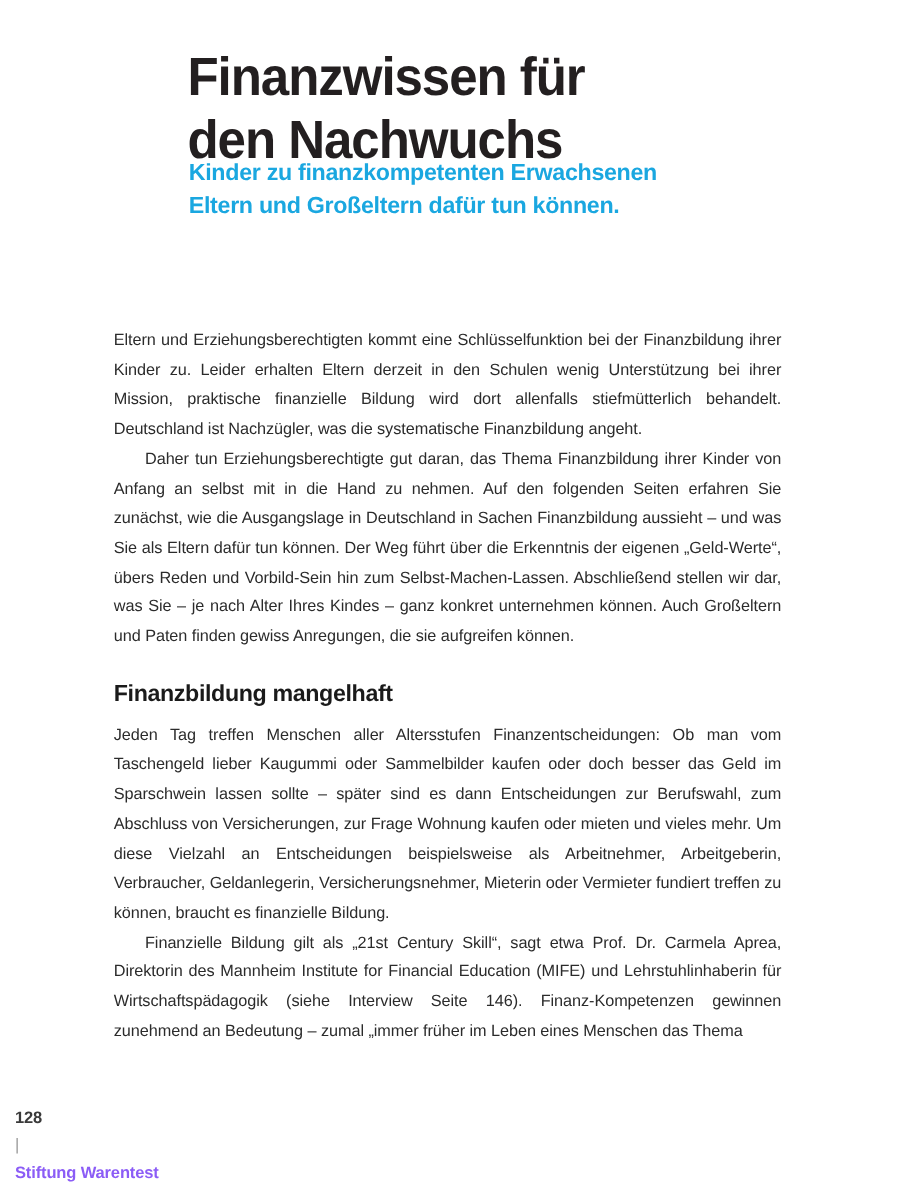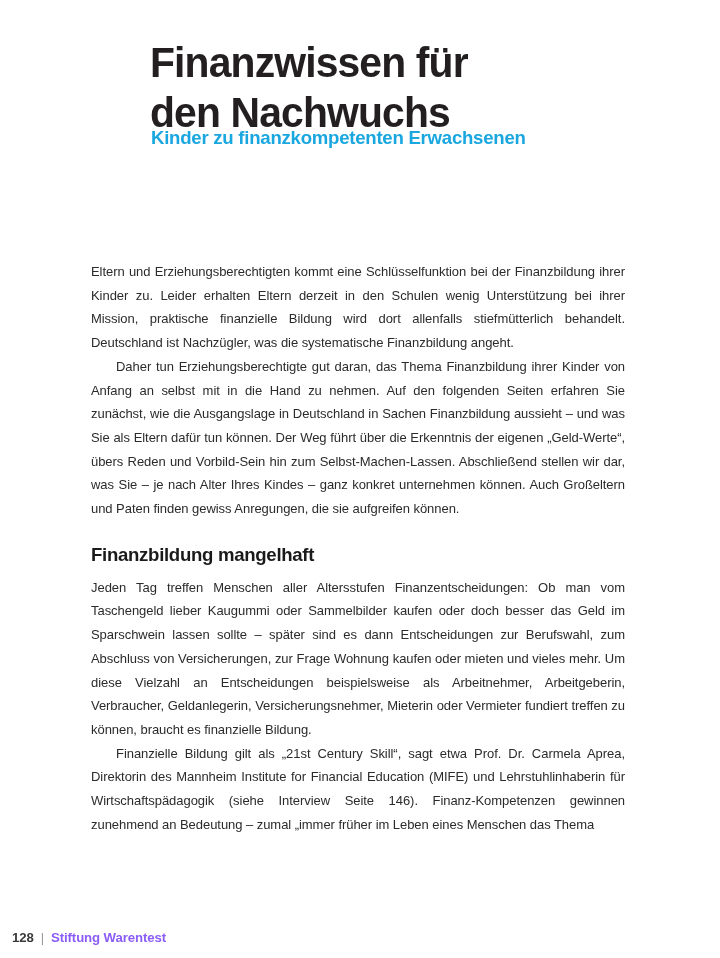--- a/index.html
+++ b/index.html
@@ -86,37 +86,39 @@
   .footer {
     position: absolute;
     left: 12px;
     bottom: 13px;
     display: flex;
     align-items: baseline;
     gap: 7px;
     font-size: 13.2px;
     font-weight: 700;
     letter-spacing: -0.1px;
+    flex-direction: column;
   }
   .footer .page-num { color: #3a3a3a; }
   .footer .sep { color: #9b9b9b; font-weight: 400; }
   .footer .publisher { color: #8b5cf6; }
 </style>
 </head>
 <body>
 
 <div class="page">
 
   <h1 class="headline">
     <span class="hl-line">Finanzwissen für</span>
     <span class="hl-line">den Nachwuchs</span>
   </h1>
 
   <div class="standfirst">
     <span class="sf-line">Kinder zu finanzkompetenten Erwachsenen</span>
+    <span class="sf-line">Eltern und Großeltern dafür tun können.</span>
   </div>
 
   <div class="column">
     <p class="para nofill">Eltern und Erziehungsberechtigten kommt eine Schlüsselfunktion bei der Finanzbildung ihrer Kinder zu. Leider erhalten Eltern derzeit in den Schulen wenig Unterstützung bei ihrer Mission, praktische finanzielle Bildung wird dort allenfalls stiefmütterlich behandelt. Deutschland ist Nachzügler, was die systematische Finanzbildung angeht.</p>
     <p class="para indent nofill">Daher tun Erziehungsberechtigte gut daran, das Thema Finanzbildung ihrer Kinder von Anfang an selbst mit in die Hand zu nehmen. Auf den folgenden Seiten erfahren Sie zunächst, wie die Ausgangslage in Deutschland in Sachen Finanzbildung aussieht – und was Sie als Eltern dafür tun können. Der Weg führt über die Erkenntnis der eigenen „Geld-Werte“, übers Reden und Vorbild-Sein hin zum Selbst-Machen-Lassen. Abschließend stellen wir dar, was Sie – je nach Alter Ihres Kindes – ganz konkret unternehmen können. Auch Großeltern und Paten finden gewiss Anregungen, die sie aufgreifen können.</p>
     <h2 class="subhead">Finanzbildung mangelhaft</h2>
     <p class="para nofill">Jeden Tag treffen Menschen aller Altersstufen Finanzentscheidungen: Ob man vom Taschengeld lieber Kaugummi oder Sammelbilder kaufen oder doch besser das Geld im Sparschwein lassen sollte – später sind es dann Entscheidungen zur Berufswahl, zum Abschluss von Versicherungen, zur Frage Wohnung kaufen oder mieten und vieles mehr. Um diese Vielzahl an Entscheidungen beispielsweise als Arbeitnehmer, Arbeitgeberin, Verbraucher, Geldanlegerin, Versicherungsnehmer, Mieterin oder Vermieter fundiert treffen zu können, braucht es finanzielle Bildung.</p>
     <p class="para indent">Finanzielle Bildung gilt als „21st Century Skill“, sagt etwa Prof. Dr. Carmela Aprea, Direktorin des Mannheim Institute for Financial Education (MIFE) und Lehrstuhlinhaberin für Wirtschaftspädagogik (siehe Interview Seite 146). Finanz-Kompetenzen gewinnen zunehmend an Bedeutung – zumal „immer früher im Leben eines Menschen das Thema</p>
   </div>
 

